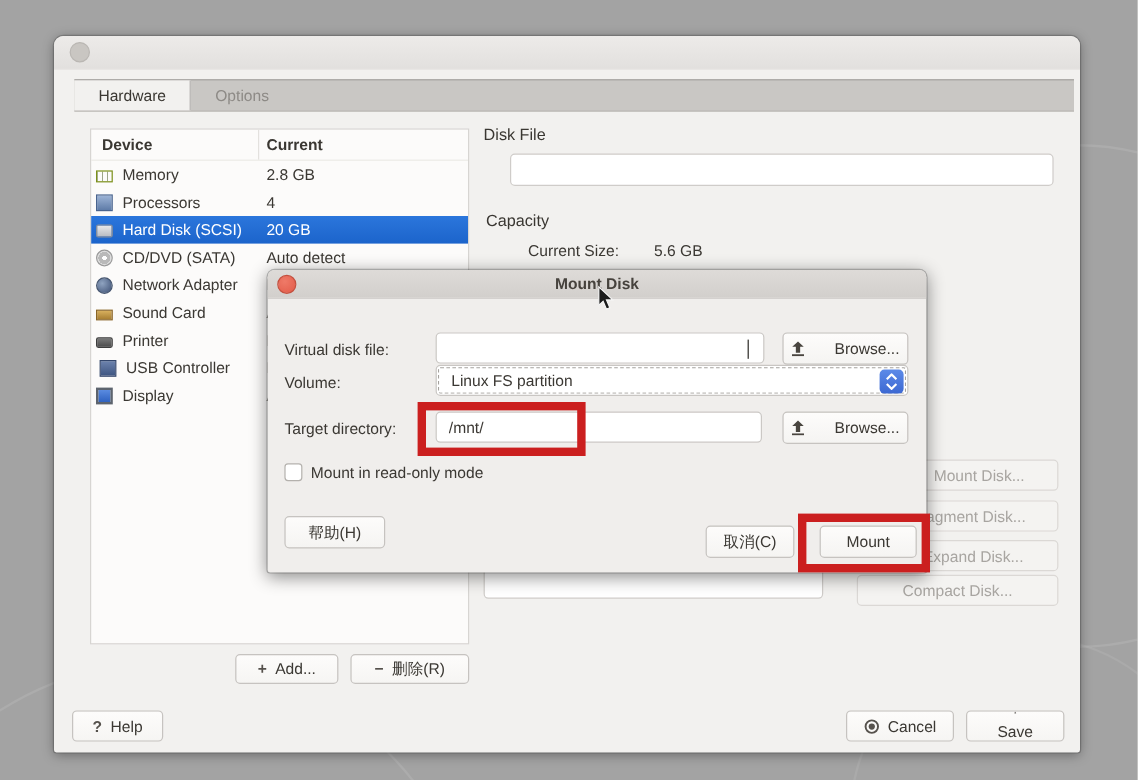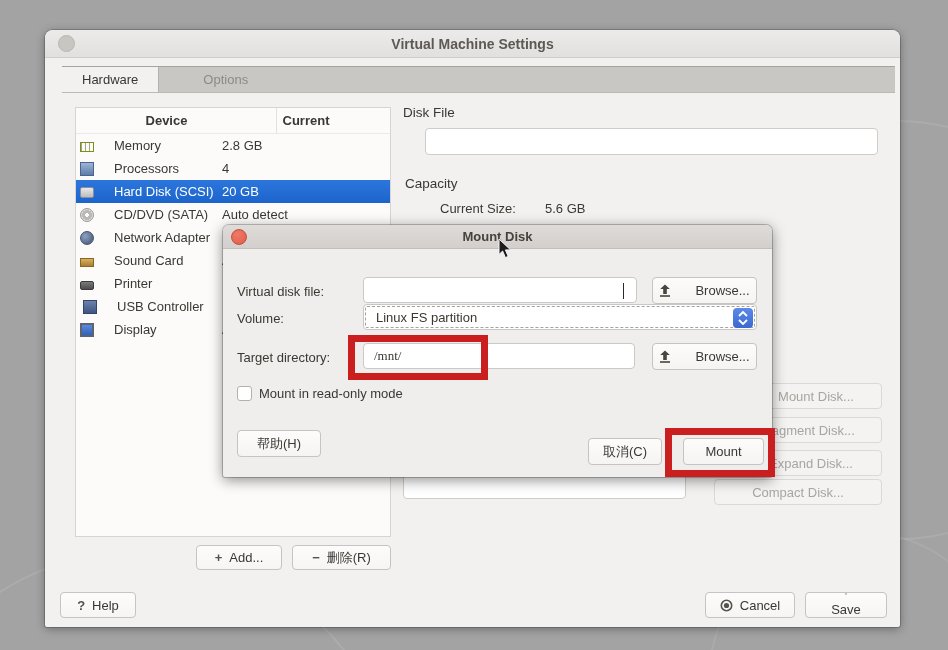--- a/index.html
+++ b/index.html
@@ -15,33 +15,33 @@
   .vm-window { position:absolute; left:45px; top:30px; width:855px; height:597px;
     background:#f2f1ef; border-radius:8px 8px 2px 2px;
     box-shadow:0 2px 10px rgba(0,0,0,0.35), 0 0 0 1px rgba(0,0,0,0.18); }
   .vm-titlebar { height:28px; background:linear-gradient(#edebe9,#e2e0de); border-bottom:1px solid #cfccc9;
     border-radius:8px 8px 0 0; display:flex; align-items:center; justify-content:center; position:relative; }
   .vm-title { font-weight:bold; font-size:14px; color:#5d5955; }
   .win-close { position:absolute; left:13px; top:5px; width:17px; height:17px; border-radius:50%;
     background:#c9c6c2; border:1px solid #bab7b3; }
 
   .tabstrip { position:absolute; left:17px; top:36px; width:833px; height:27px;
-    background:#c9c7c4; border-top:1px solid #a6a4a1; border-bottom:1px solid #bbb8b5; display:flex;gap:24px; }
+    background:#c9c7c4; border-top:1px solid #a6a4a1; border-bottom:1px solid #bbb8b5; display:flex; }
   .tab { padding:0 20px; font-size:13px; display:flex; align-items:center; }
   .tab.active { background:#f2f1ef; color:#3a3732; border-right:1px solid #b3b1ae; }
   .tab.inactive { color:#8d8a86; }
 
   
   .device-panel { position:absolute; left:30px; top:77px; width:316px; height:430px;
     background:#fcfbfa; border:1px solid #d7d5d2; font-size:13px; }
-  .dev-header { display:flex; height:26px; align-items:center; border-bottom:1px solid #eceae7; font-weight:bold; color:#3a3732;justify-content:center; }
+  .dev-header { display:flex; height:26px; align-items:center; border-bottom:1px solid #eceae7; font-weight:bold; color:#3a3732; }
   .dev-header .col-device { width:140px; padding-left:9px; border-right:1px solid #e3e1de; height:100%; display:flex; align-items:center; }
   .dev-header .col-summary { padding-left:6px; }
   .dev-row { display:flex; height:23px; align-items:center; color:#3b3833; }
-  .dev-row .cell-device { width:140px; padding-left:4px; display:flex; align-items:center; gap:20px; white-space:nowrap; }
+  .dev-row .cell-device { width:140px; padding-left:4px; display:flex; align-items:center; gap:8px; white-space:nowrap; }
   .dev-row .cell-summary { padding-left:6px; white-space:nowrap; }
   .dev-row.selected { background:linear-gradient(#2b76dc,#1c64cb); color:#ffffff; }
 
   .devicon { width:14px; height:14px; display:inline-block; position:relative; flex:0 0 14px; }
   .i-mem { background:linear-gradient(#cbdd3a,#9ab41c); border:1px solid #7b901a; height:10px; margin-top:2px;
     background-image:repeating-linear-gradient(90deg, rgba(40,60,0,.45) 0 1px, transparent 1px 4px); }
   .i-cpu { background:linear-gradient(#9db4d6,#5f7ca8); border:1px solid #49648f; }
   .i-hdd { background:linear-gradient(#e8e8ea,#b9bcc2); border:1px solid #8d9097; height:11px; margin-top:2px; border-radius:2px; }
   .i-cd  { background:radial-gradient(circle at 50% 50%, #fdfdfd 0 2px, #b9b9b9 2px 5px, #dcdcdc 5px 7px); border-radius:50%; border:1px solid #9a9a9a; }
   .i-net { background:radial-gradient(circle at 35% 35%, #8fa3c0, #55688a 70%); border-radius:50%; border:1px solid #45556f; }
@@ -65,21 +65,21 @@
   
   .dialog { position:absolute; left:223px; top:225px; width:549px; height:252px; background:#f0eeec;
     border-radius:6px 6px 2px 2px; box-shadow:0 3px 14px rgba(0,0,0,0.45), 0 0 0 1px rgba(0,0,0,0.22); z-index:10; }
   .dlg-titlebar { height:24px; background:linear-gradient(#dedbd8,#d2cfcc); border-bottom:1px solid #c2bfbb;
     border-radius:6px 6px 0 0; display:flex; align-items:center; justify-content:center; position:relative; }
   .dlg-title { font-weight:bold; font-size:13px; color:#46423d; }
   .dlg-close { position:absolute; left:8px; top:4px; width:16px; height:16px; border-radius:50%;
     background:radial-gradient(circle at 38% 32%, #ef7a68, #e25a48); border:1px solid #c4503f; }
   .dlg-label { position:absolute; left:14px; font-size:13px; color:#3b3833; }
   .dlg-input { position:absolute; background:#fff; border:1px solid #cbc8c5; border-radius:4px; height:26px;
-    font-size:13px; color:#3b3833; padding:0 10px; font-family:Liberation Serif, serif; }
+    font-size:13px; color:#3b3833; padding:0 10px; font-family:Liberation Sans, sans-serif; }
   .dlg-btn { position:absolute; height:27px; background:linear-gradient(#fdfcfb,#f5f4f2); border:1px solid #c6c3c0;
     border-radius:4px; font-size:13px; color:#3b3833; display:flex; align-items:center; justify-content:center; gap:24px; }
   .combo { position:absolute; left:140px; top:79px; width:394px; height:26px; background:#fff;
     border:1px solid #c9c6c3; border-radius:4px; outline:1px dashed #a5a29e; outline-offset:-3px;
     display:flex; align-items:center; padding-left:12px; font-size:13px; color:#3b3833; }
   .combo-spin { position:absolute; right:3px; top:3px; width:20px; height:20px; border-radius:4px;
     background:linear-gradient(#5c8ae8,#3c68d2); display:flex; flex-direction:column; align-items:center; justify-content:center; }
   .checkbox { position:absolute; left:14px; top:161px; width:15px; height:15px; background:#fff;
     border:1px solid #b4b1ad; border-radius:3px; }
   .caret { position:absolute; right:12px; top:5px; width:1px; height:16px; background:#2b2825; }
@@ -94,21 +94,20 @@
 </head>
 <body>
 
 <div class="bg-circle bg-c1"></div>
 <div class="bg-circle bg-c2"></div>
 <div class="bg-circle bg-c3"></div>
 
 <div class="vm-window">
   <div class="vm-titlebar">
     <span class="win-close"></span>
-    <span class="vm-title">Virtual Machine Settings</span>
   </div>
 
   <div class="tabstrip">
     <div class="tab active">Hardware</div>
     <div class="tab inactive">Options</div>
   </div>
 
   <div class="device-panel">
     <div class="dev-header">
       <span class="col-device">Device</span>

